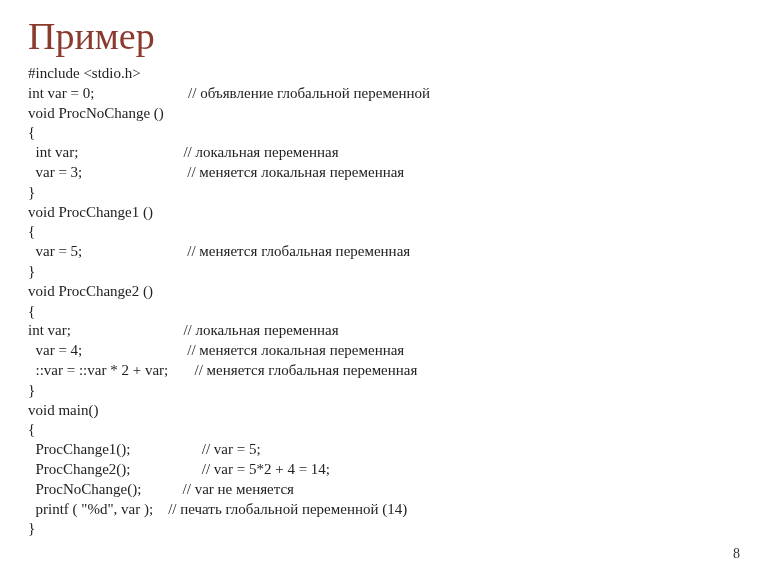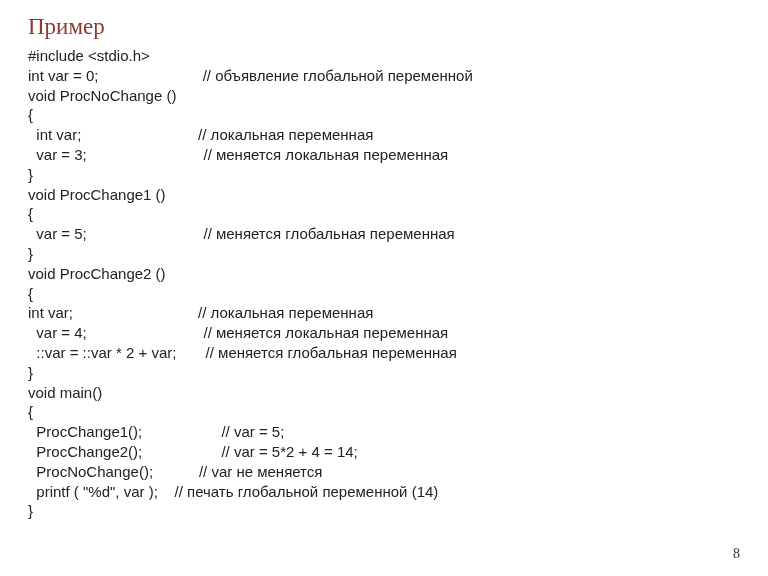--- a/index.html
+++ b/index.html
@@ -14,31 +14,31 @@
   }
   .slide {
     padding: 14px 28px 0 28px;
     box-sizing: border-box;
     width: 768px;
     height: 576px;
     position: relative;
   }
   .title {
     font-family: "Times New Roman", Times, serif;
-    font-size: 23px;
+    font-size: 38px;
     color: #8B3A2E;
     margin: 0 0 6px 0;
     font-weight: normal;
   }
   .code {
     font-size: 15px;
     line-height: 1.32;
     color: #222;
     white-space: pre;
-    font-family: Liberation Sans, sans-serif;
+    font-family: Liberation Serif, serif;
   }
   .pagenum {
     position: absolute;
     right: 28px;
     bottom: 14px;
     font-size: 14px;
     color: #333;
     font-family: "Times New Roman", Times, serif;
   }
 </style>

